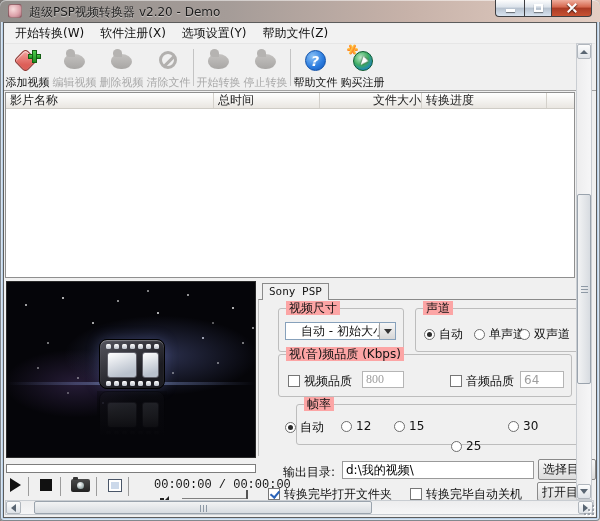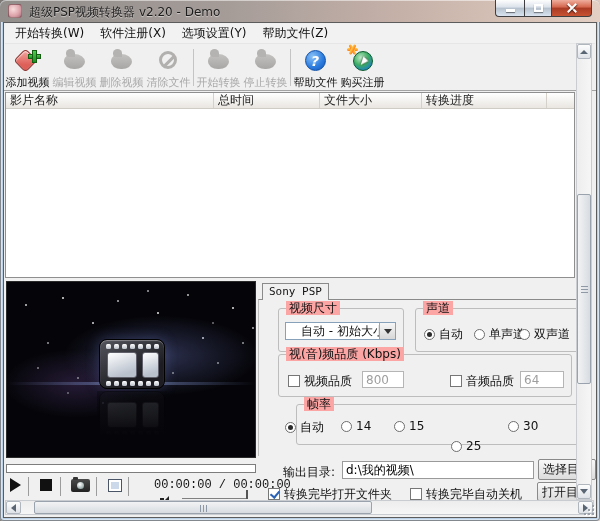--- a/index.html
+++ b/index.html
@@ -61,21 +61,21 @@
   .globe::after { content:""; position:absolute; left:8px; top:5px; width:0; height:0; border-left:6px solid #fff; border-top:3px solid transparent; border-bottom:6px solid transparent; transform:rotate(18deg); filter:drop-shadow(0 0 1px #222); }
   .burst,.burst::before,.burst::after { position:absolute; width:11px; height:3px; background:linear-gradient(#ffd24d,#ff7a1a); border-radius:2px; }
   .burst { left:-2px; top:0; transform:rotate(0deg); }
   .burst::before { content:""; left:0; top:0; transform:rotate(60deg); }
   .burst::after { content:""; left:0; top:0; transform:rotate(-60deg); }
 
   
   .listbox { position:absolute; top:69px; left:1px; width:570px; height:186px; border:1px solid #8f8f8f; background:#fff; }
   .grid-header { display:flex; height:16px; background:linear-gradient(#ffffff,#e9e6e1); border-bottom:1px solid #cfccc6; }
   .gh-cell { border-right:1px solid #d4d1cb; padding-left:4px; font-size:12px; line-height:15px; color:#222; white-space:nowrap; overflow:hidden; }
-  .gh-cell:nth-child(1){ width:208px; } .gh-cell:nth-child(2){ width:106px; } .gh-cell:nth-child(3){ width:102px; }
+  .gh-cell:nth-child(1){ width:208px; } .gh-cell:nth-child(2){ width:106px; } .gh-cell:nth-child(3){ width:102px;text-align:right; }
   .gh-cell:nth-child(4){ width:125px; } .gh-cell:nth-child(5){ flex:1; border-right:none; }
   .list-body { height:168px; background:#fff; }
 
   
   .vscroll { position:absolute; left:572px; top:20px; width:16px; height:457px; background:linear-gradient(90deg,#ededee,#f6f6f7); border:1px solid #c9cdd2; z-index:30; }
   .sb-btn { position:absolute; left:0; width:14px; height:15px; background:linear-gradient(#fdfdfd,#dfe3e8); border:1px solid #b0b6bd; border-radius:2px; display:flex; align-items:center; justify-content:center; }
   .vscroll .up { top:0; } .vscroll .down { bottom:0; }
   .arr { width:0; height:0; border:4px solid transparent; }
   .arr.u { border-bottom:5px solid #5a6films673; border-bottom-color:#5a6673; margin-top:-4px; }
   .arr.d { border-top:5px solid #5a6673; margin-bottom:-4px; }
@@ -355,34 +355,34 @@
     <div class="opt" style="left:515px;top:303px">
       <span class="radio"></span><span>双声道</span>
     </div>
 
     <div class="group g-qual">
       <span class="gtitle">视(音)频品质 (Kbps)</span>
     </div>
     <div class="opt" style="left:284px;top:350px">
       <span class="checkbox"></span><span>视频品质</span>
     </div>
-    <input class="txt dim" style="left: 358px; top: 348px; width: 42px; height: 17px;" value="800">
+    <input class="txt dim" style="left: 358px; top: 348px; width: 42px; height: 17px; font-family: Liberation Serif, serif;" value="800">
     <div class="opt" style="left:446px;top:350px">
       <span class="checkbox"></span><span>音频品质</span>
     </div>
     <input class="txt dim" style="left: 516px; top: 348px; width: 44px; height: 17px;" value="64">
 
     <div class="group g-fps">
       <span class="gtitle">帧率</span>
     </div>
     <div class="opt" style="left:281px;top:396px">
       <span class="radio on"></span><span>自动</span>
     </div>
     <div class="opt" style="left:337px;top:396px">
-      <span class="radio"></span><span>14</span>
+      <span class="radio"></span><span>12</span>
     </div>
     <div class="opt" style="left:390px;top:396px">
       <span class="radio"></span><span>15</span>
     </div>
     <div class="opt" style="left:447px;top:416px">
       <span class="radio"></span><span>25</span>
     </div>
     <div class="opt" style="left:504px;top:396px">
       <span class="radio"></span><span>30</span>
     </div>

